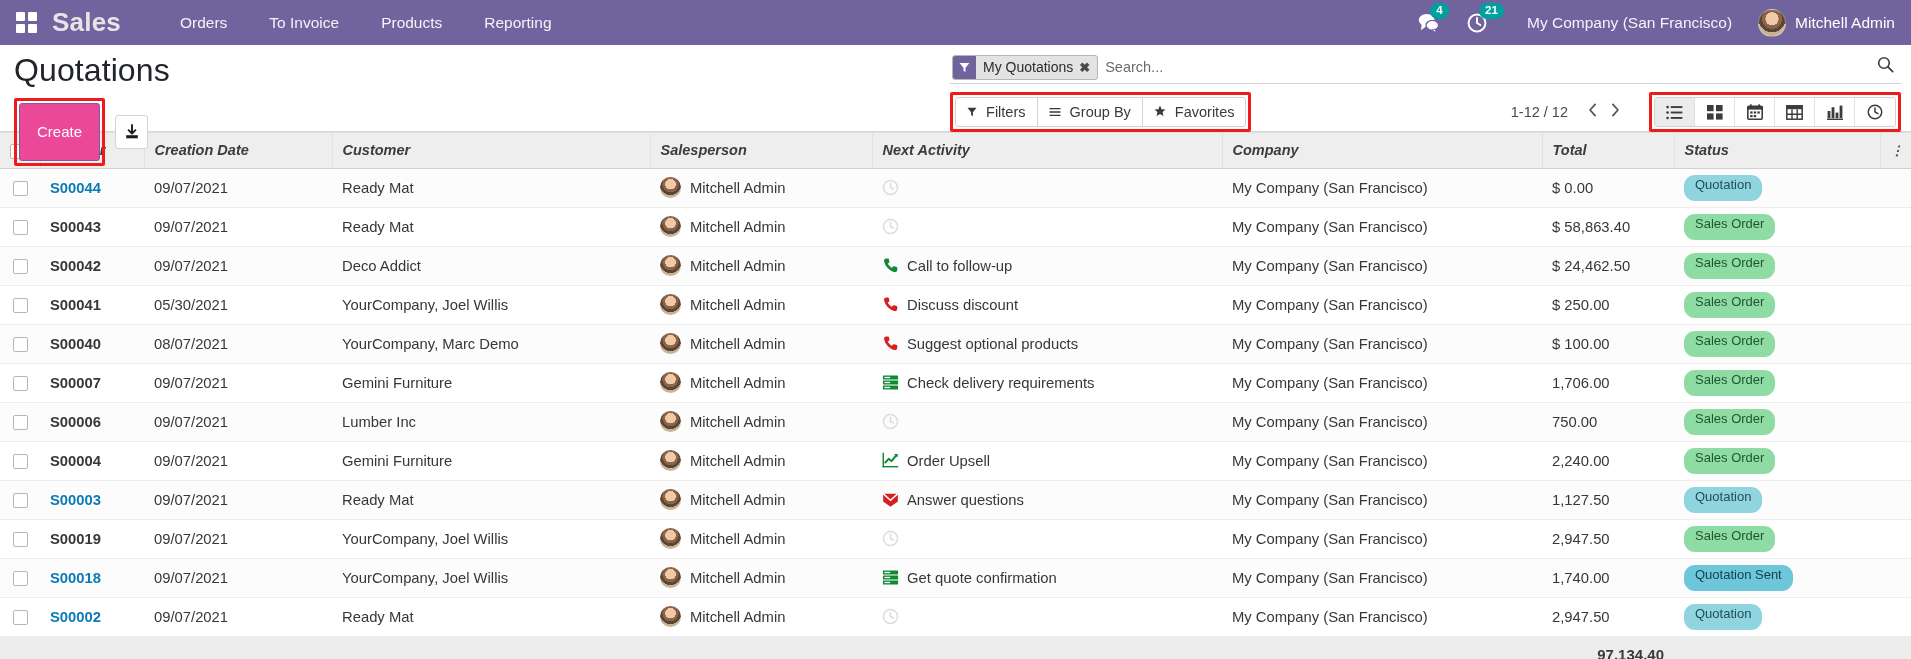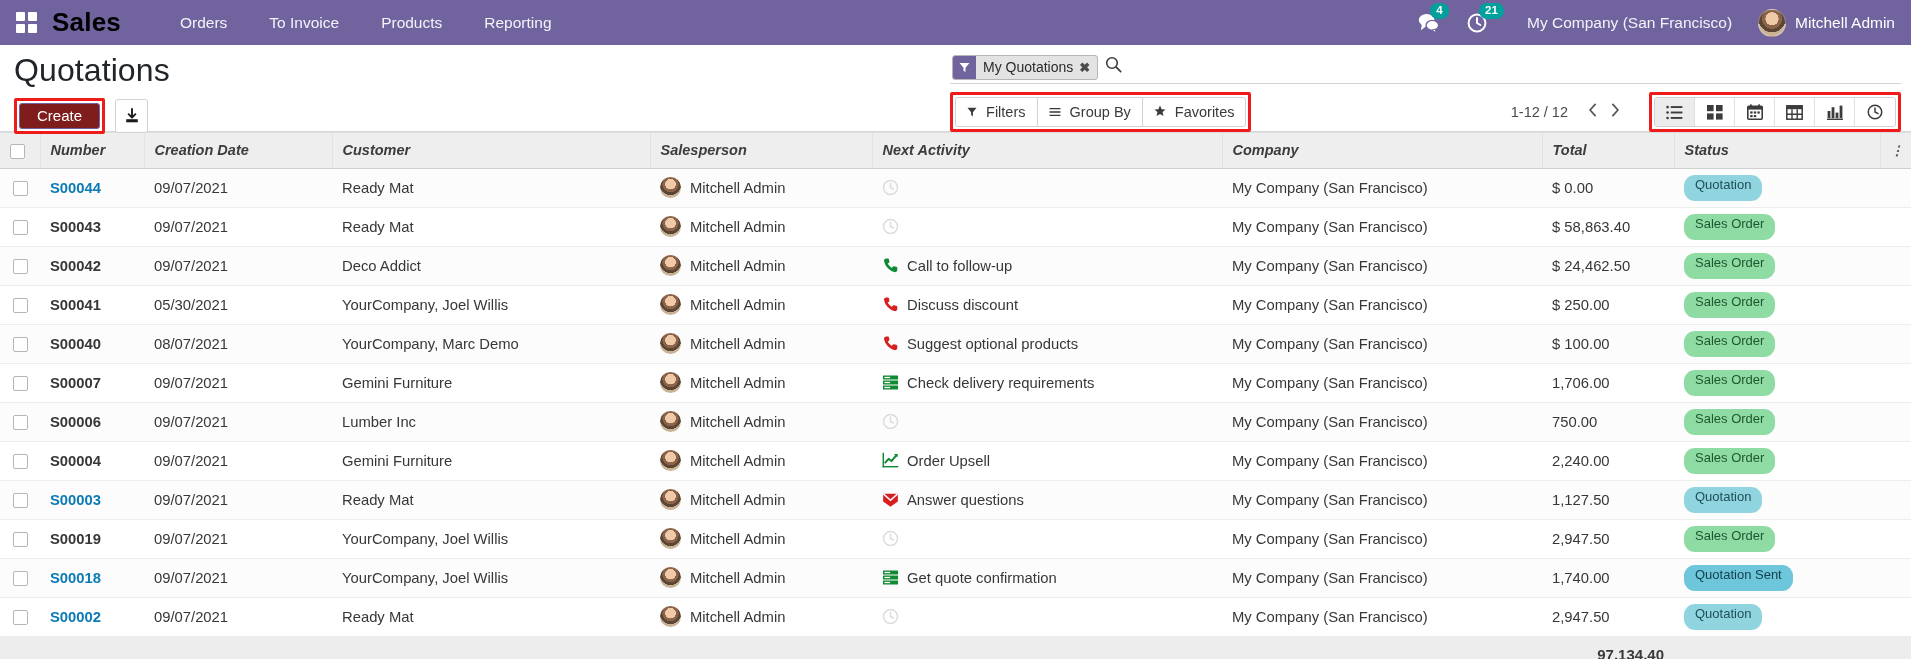--- a/index.html
+++ b/index.html
@@ -21,21 +21,21 @@
   }
   .apps-toggle {
     width: 52px; height: 45px;
     display: flex; align-items: center; justify-content: center;
     cursor: pointer;
   }
   .grid-icon { width: 21px; height: 21px; display: grid;
     grid-template-columns: 9px 9px; grid-template-rows: 9px 9px; gap: 3px; }
   .grid-icon i { background: #ffffff; border-radius: 1px; display:block; }
   .brand {
-    font-size: 26px; font-weight: 600; color: #000000;
+    font-size: 26px; font-weight: 600; color: #e5e5e5;
     padding: 0 4px 0 0; margin-right: 34px; letter-spacing: .2px;
   }
   .menu-item {
     font-size: 15.5px; color: #f4f3f8; padding: 16px 21px;
     line-height: 45px; cursor: pointer; white-space: nowrap;
   }
   .nav-right { margin-left: auto; display: flex; align-items: center; padding-right: 16px; }
   .nav-sysicon { position: relative; margin: 0 13px; display: flex; align-items: center; cursor: pointer; }
   .badge-counter {
     position: absolute; top: -9px; left: 13px;
@@ -54,22 +54,22 @@
   
   .control-panel {
     background: #ffffff; border-bottom: 1px solid #d8d8d8;
     padding: 0; position: relative; height: 87px;
   }
   .cp-left { position: absolute; left: 14px; top: 7px; }
   .breadcrumb-title { font-size: 32px; color: #212529; font-weight: 400; letter-spacing: .1px; }
   .cp-buttons { display: flex; align-items: center; margin-top: 9px; }
   .hl-box { border: 3px solid #f01a1a; padding: 2px; display: inline-flex; border-radius: 2px; }
   .btn-create {
-    background: #7f1d1d; color: #ffffff; border: 1px solid #71639e;
-    font-size: 15px; padding: 2px 17px; border-radius: 3px; cursor: pointer;
+    background: #ec4899; color: #ffffff; border: 1px solid #71639e;
+    font-size: 15px; padding: 18px 17px; border-radius: 3px; cursor: pointer;
     line-height: 20px;
   }
   .btn-import {
     background: #ffffff; border: 1px solid #d2d2d2; border-radius: 3px;
     width: 33px; height: 34px; margin-left: 10px; cursor: pointer;
     display: flex; align-items: center; justify-content: center;
   }
 
   .cp-right { position: absolute; left: 950px; right: 10px; top: 6px; }
   .searchview {
@@ -238,20 +238,21 @@
     <div class="searchview">
       <span class="facet">
         <span class="facet-icon">
           <svg width="11" height="11" viewBox="0 0 12 12">
               <path d="M0.6 1 H11.4 L7.1 6.2 V11 L4.9 9.6 V6.2 Z" fill="#ffffff"></path>
             </svg>
         </span>
         <span class="facet-label">My Quotations</span>
         <span class="facet-x">✖</span>
       </span>
+      <input class="search-input" type="text" placeholder="Search..." style="">
       <span class="search-magnifier">
         <svg width="17" height="17" viewBox="0 0 18 18">
             <circle cx="7.4" cy="7.4" r="5.6" fill="none" stroke="#3d3d3d" stroke-width="1.7"></circle>
             <path d="M11.6 11.6 L16.6 16.6" stroke="#3d3d3d" stroke-width="1.8" stroke-linecap="round"></path>
           </svg>
       </span>
     </div>
 
     <div class="cp-toolbar">
       <span class="hl-box">

